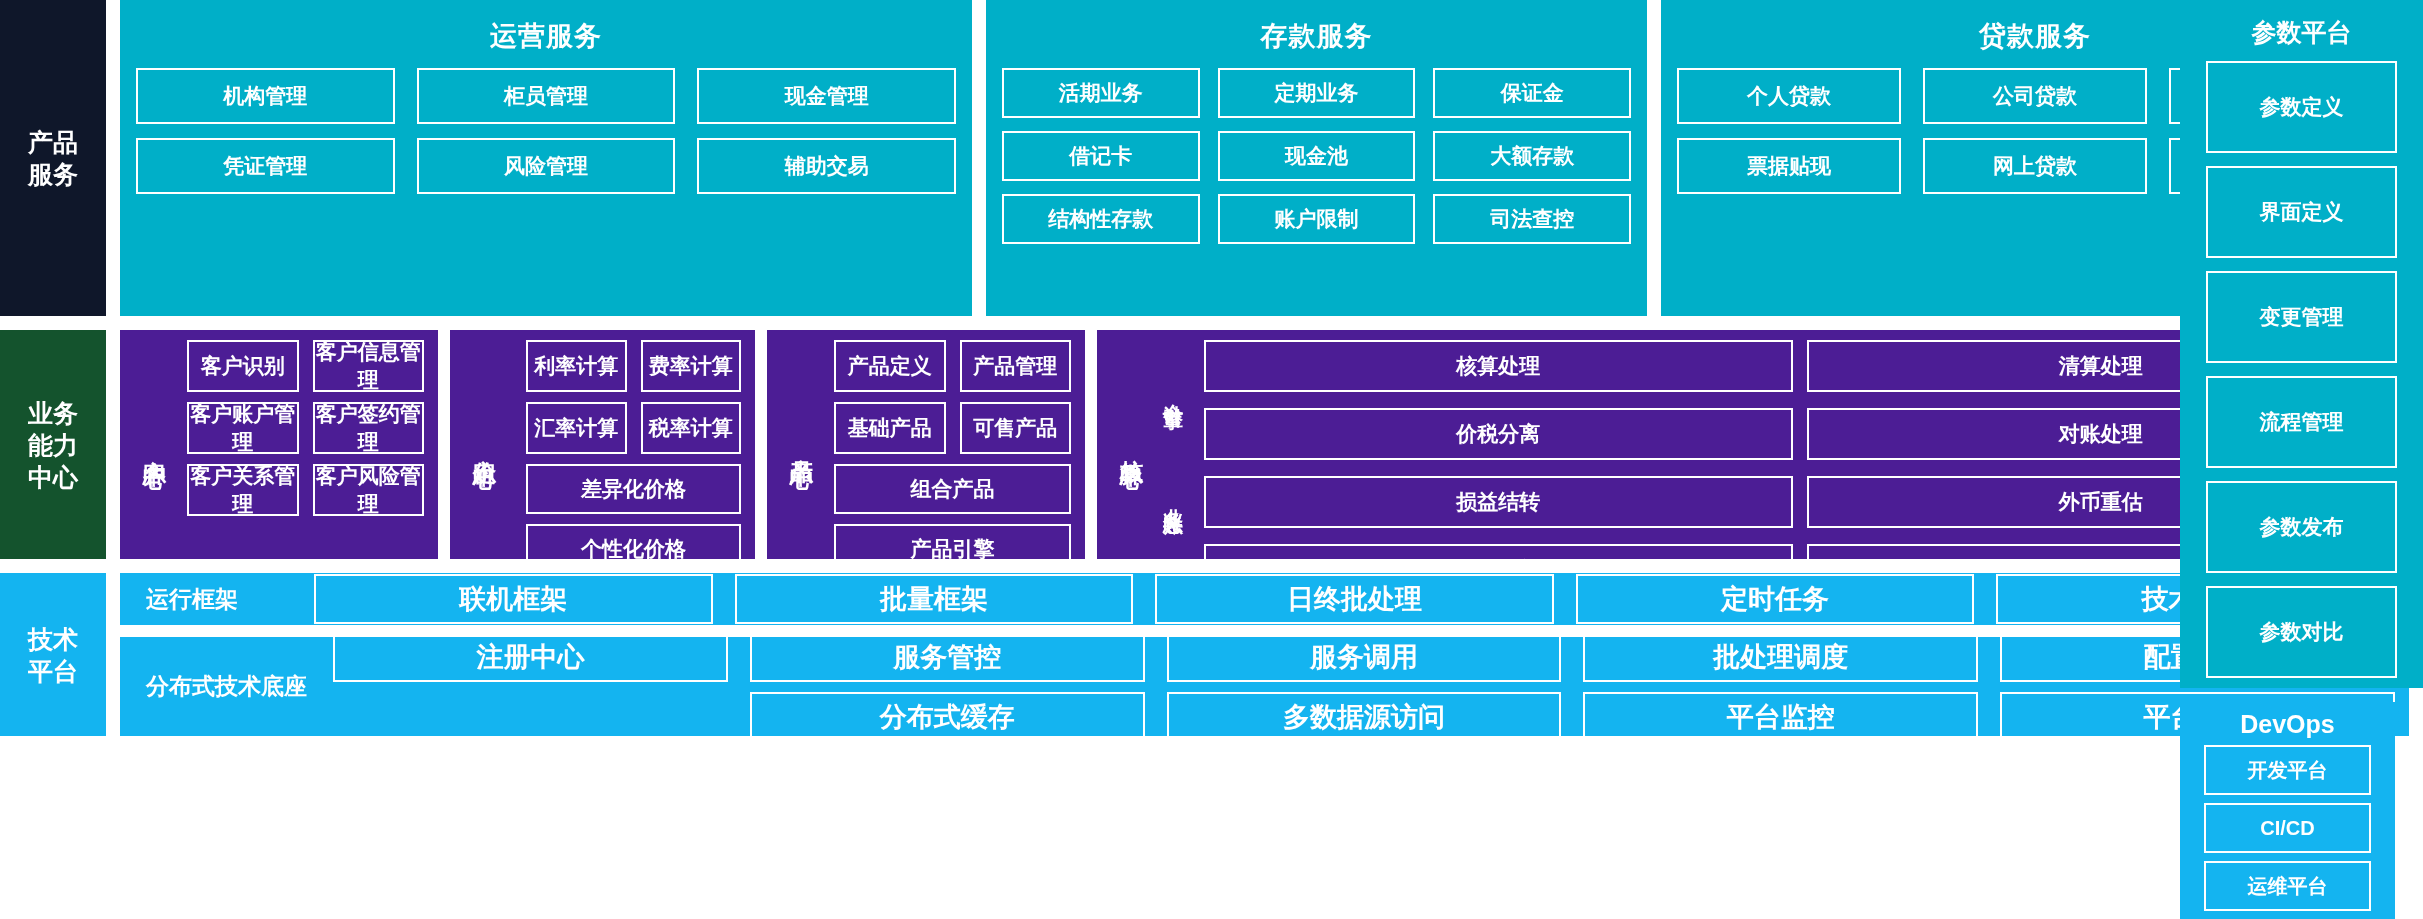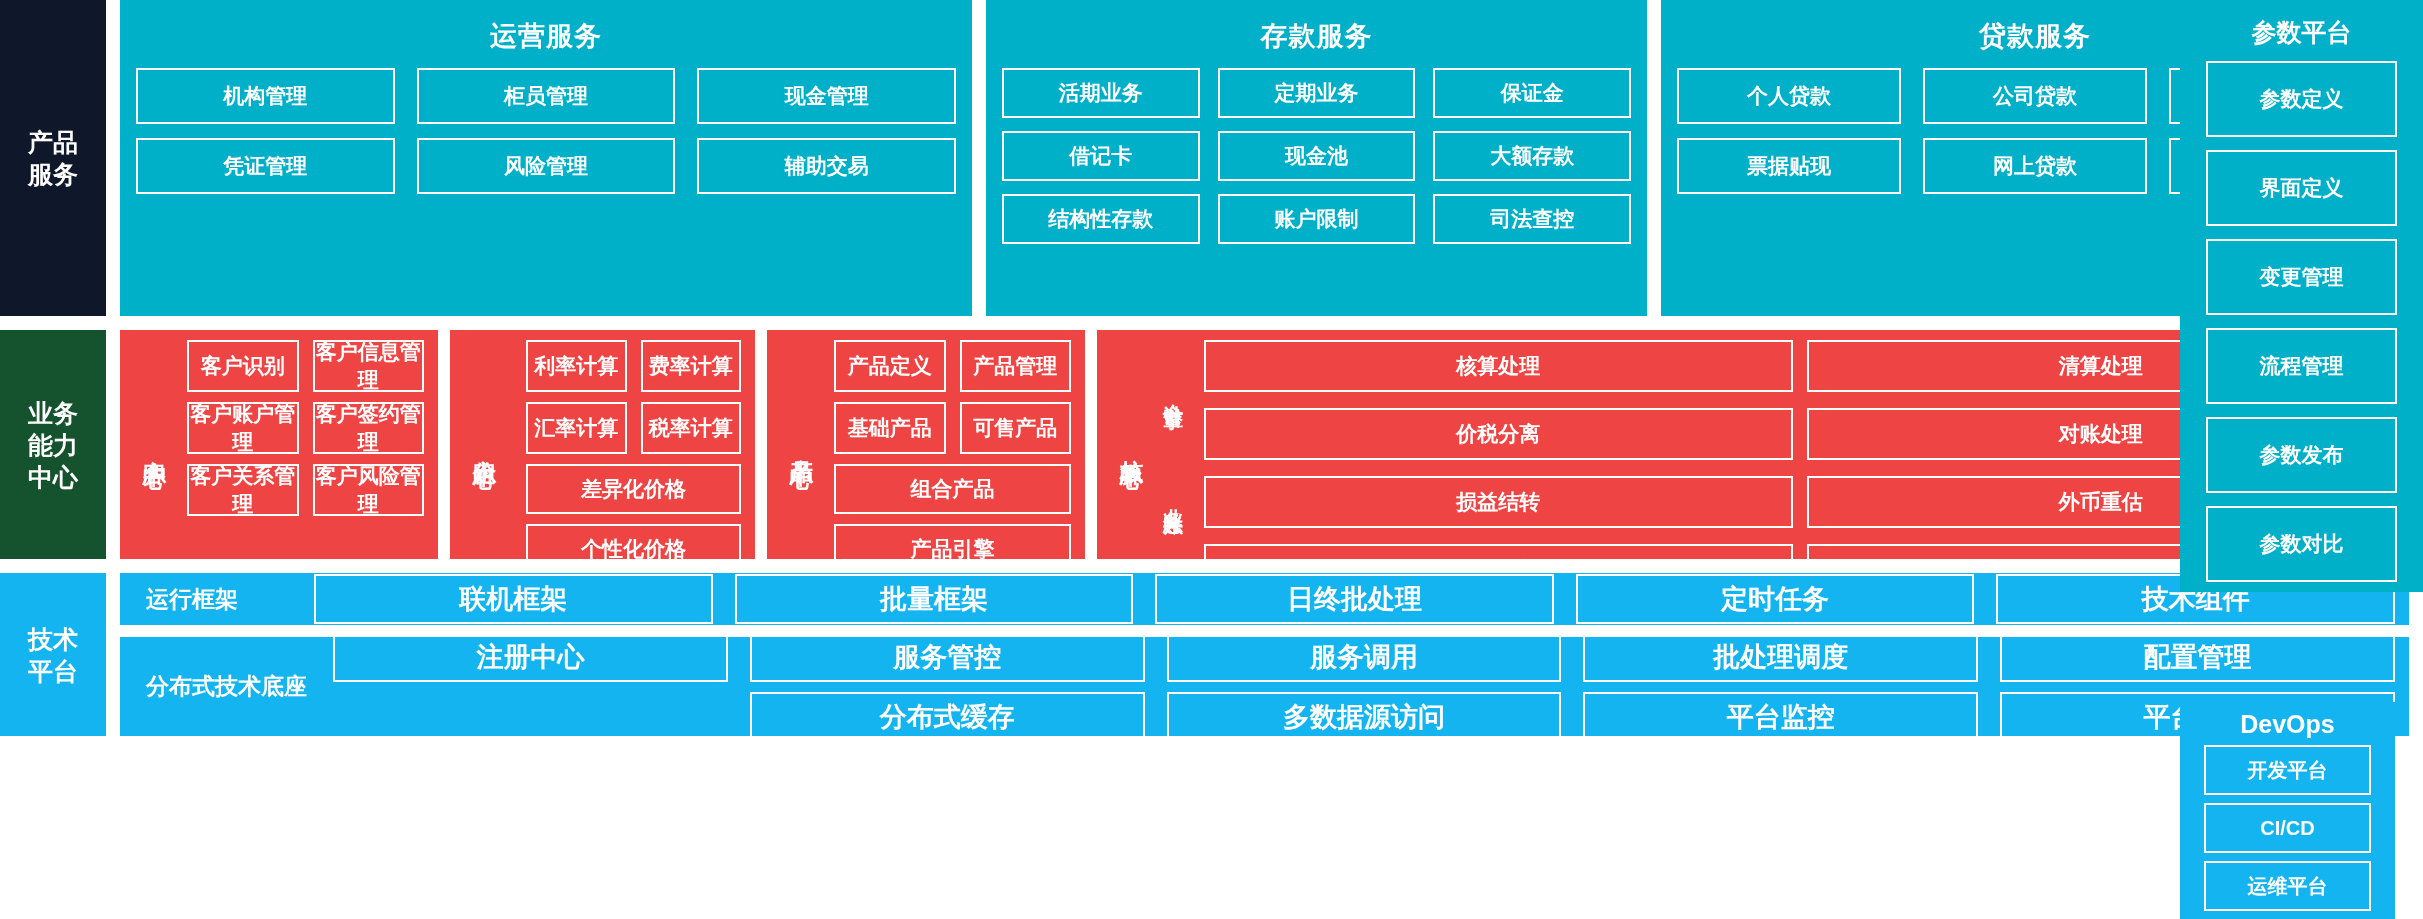--- a/index.html
+++ b/index.html
@@ -54,34 +54,34 @@
   .g-oper .cell { height:56px;text-align:center; }
   .g-dep { flex:0 0 661px; }
   .g-dep .svc-grid { grid-template-columns:repeat(3,1fr); gap:13px 18px; }
   .g-dep .cell { height:48px; }
   .g-loan { flex:1 1 auto; }
   .g-loan .svc-grid { grid-template-columns:repeat(3,1fr); }
   .g-loan .cell { height:56px; }
 
   
   .param-col {
-    position:absolute; left:2180px; top:0; width:243px; height:592px;
+    position:absolute; left:2180px; top:0; width:243px; height:688px;
     background:#00AFC8;
     display:flex; flex-direction:column; align-items:center;
     padding:8px 26px 10px 26px;
   }
   .param-title { font-size:25px; font-weight:bold; margin:8px 0 12px 0; }
   .param-list { display:flex; flex-direction:column; gap:13px; width:100%; flex:1 1 auto; }
   .param-list .cell { flex:1 1 0; font-size:21px; }
 
   
   .row2 { display:flex; height:229px; margin-top:14px; }
   .cap-main { flex:1 1 auto; display:flex; }
   .cap-group {
-    background:#ef4444;
+    background:#4c1d95;
     display:flex; align-items:stretch;
     padding:10px 14px;
   }
   .cap-vert {
     writing-mode:vertical-rl;
     text-orientation:upright;
     font-size:23px; font-weight:bold;
     display:flex; align-items:center; justify-content:center;
     padding:0 6px;
     letter-spacing:2px;

